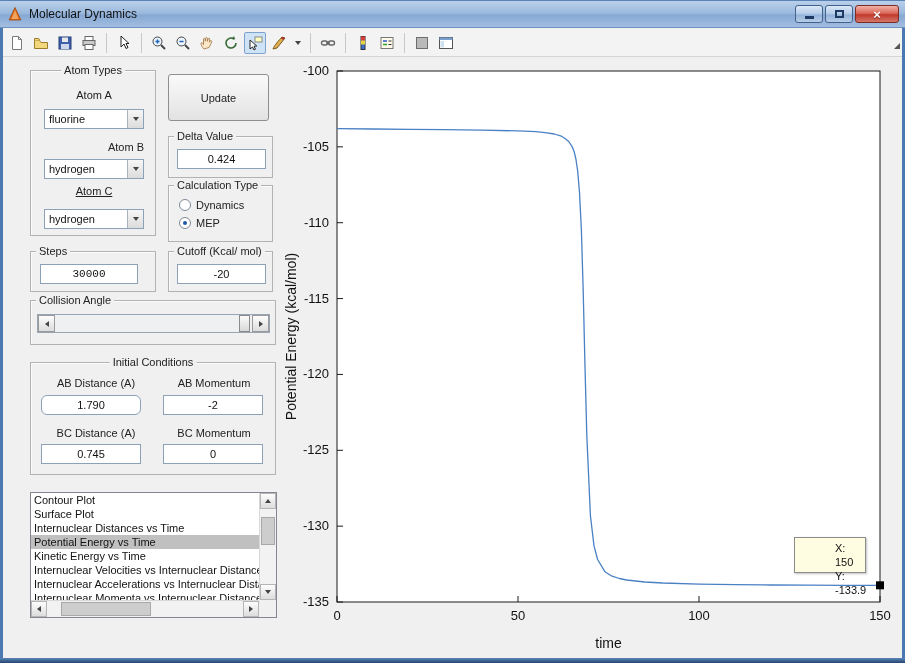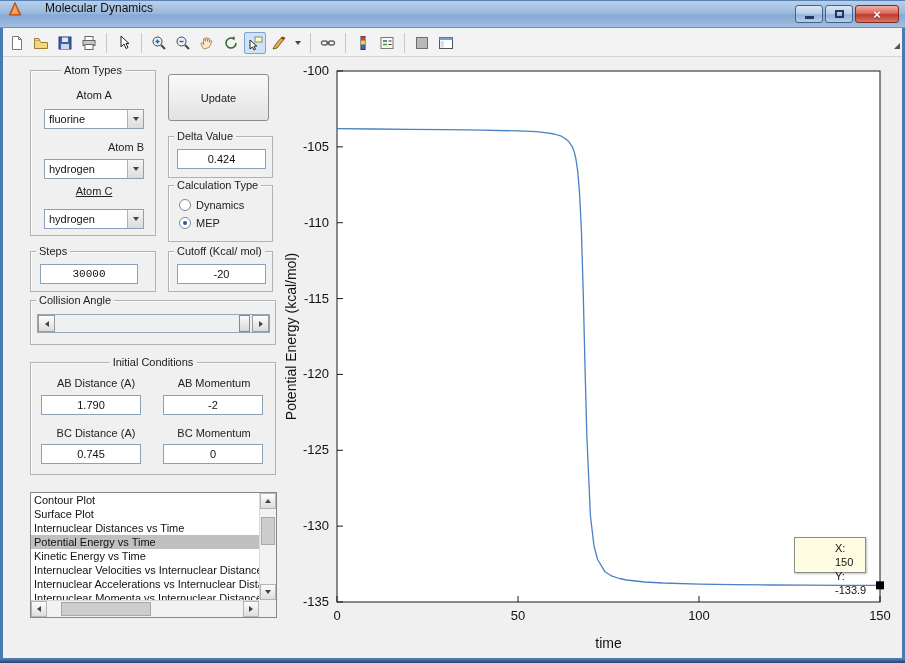--- a/index.html
+++ b/index.html
@@ -6,21 +6,21 @@
   *{box-sizing:border-box;}
   .window{
     position:relative;width:905px;height:663px;overflow:hidden;
     font-family:"Liberation Sans",sans-serif;background:#f0f0f0;
   }
   
   .titlebar{
     position:absolute;left:0;top:0;width:905px;height:28px;
     background:linear-gradient(180deg,#b9d0ea 0%,#9cbade 45%,#87a9d4 55%,#a2bde0 100%);
     border-top:1px solid #5a82b4;border-bottom:1px solid #6f93bf;
-    display:flex;align-items:flex-start;gap:16px;
+    display:flex;align-items:center;
   }
   .app-icon{margin-left:7px;width:16px;height:16px;display:inline-block;}
   .win-title{margin-left:6px;font-size:12px;color:#111;}
   .win-buttons{position:absolute;right:6px;top:4px;display:flex;gap:2px;}
   .win-btn{
     height:18px;border:1px solid #44618c;border-radius:3px;
     display:flex;align-items:center;justify-content:center;
     background:linear-gradient(180deg,#dbe8f7 0%,#b3cbe8 50%,#93b2d8 55%,#b7cde9 100%);
   }
   .win-btn.min{width:28px;}
@@ -326,21 +326,21 @@
         <div class="sl-btn right">
             <span class="tri-right"></span>
           </div>
       </div>
     </div>
 
     <div class="panel" style="left:30px;top:305px;width:246px;height:113px;">
       <span class="panel-title centered">Initial Conditions</span>
       <span class="ui-label" style="left:10px;top:14px;width:110px;">AB Distance (A)</span>
       <span class="ui-label" style="left:128px;top:14px;width:110px;">AB Momentum</span>
-      <input class="edit" style="left: 10px; top: 32px; width: 100px; height: 20px;" value="1.790">
+      <input class="edit" style="left: 10px; top: 32px; width: 100px; height: 20px; border-radius: 6px;" value="1.790">
       <input class="edit" style="left: 132px; top: 32px; width: 100px; height: 20px;" value="-2">
       <span class="ui-label" style="left:10px;top:64px;width:110px;">BC Distance (A)</span>
       <span class="ui-label" style="left:128px;top:64px;width:110px;">BC Momentum</span>
       <input class="edit" style="left: 10px; top: 81px; width: 100px; height: 20px;" value="0.745">
       <input class="edit" style="left: 132px; top: 81px; width: 100px; height: 20px;" value="0">
     </div>
 
     <div class="listbox">
       <div class="lb-items" id="listbox-items">
           <div class="lb-item">Contour Plot</div>

